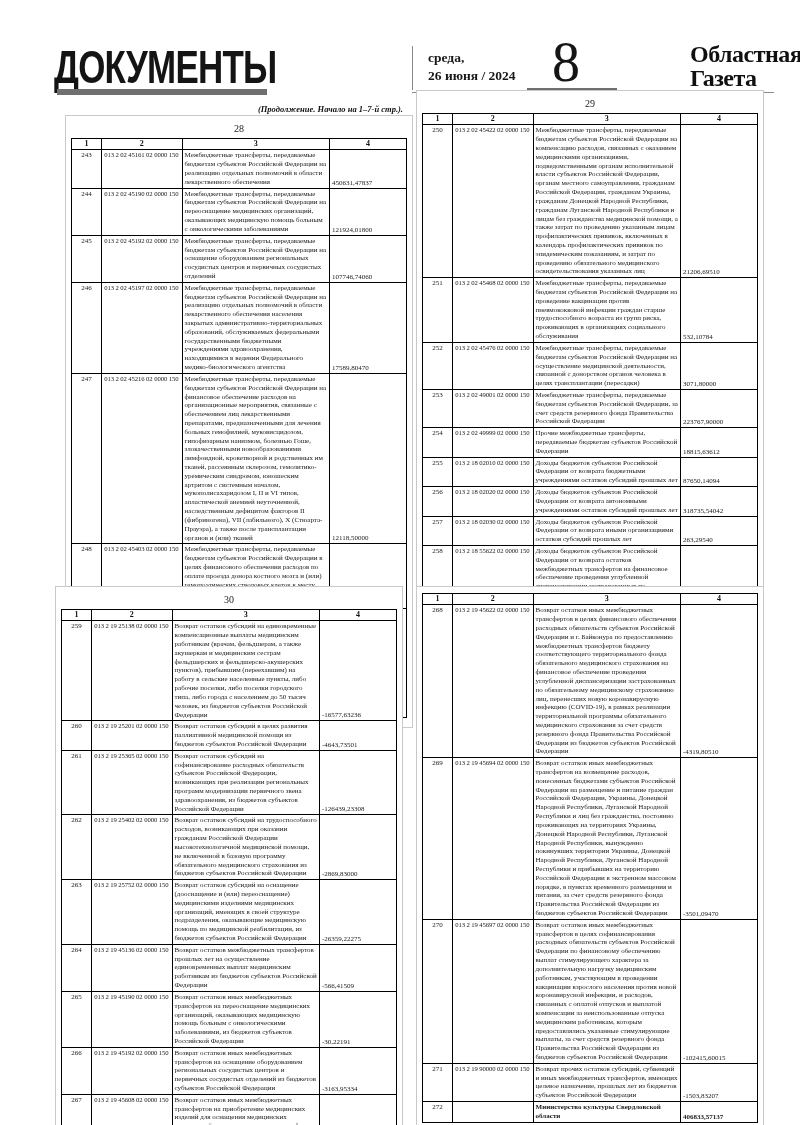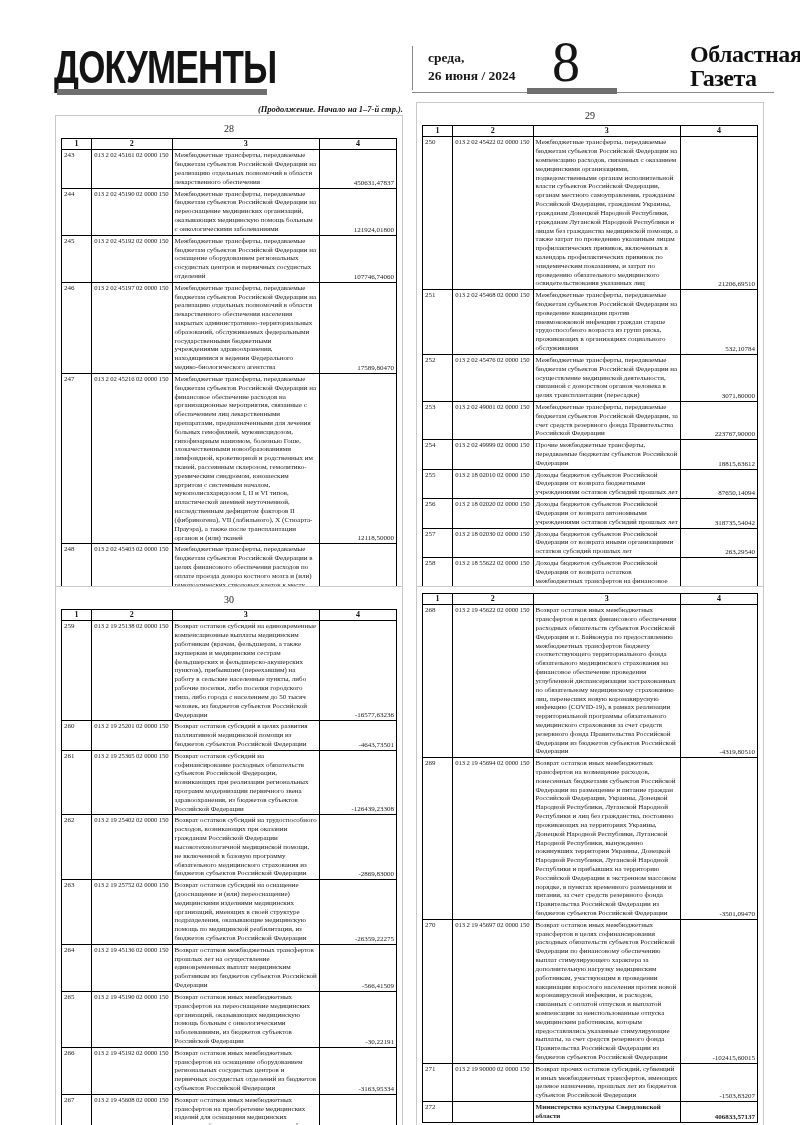--- a/index.html
+++ b/index.html
@@ -22,37 +22,37 @@
   .page-bar{position:absolute;left:527px;top:88px;width:90px;height:6px;background:#6f6f6f;}
   .logo{position:absolute;left:645px;top:42px;font-weight:bold;font-size:24px;line-height:1.02;color:#101010;letter-spacing:-0.5px;margin-left:45px;}
   .logo-site{font-size:10px;font-weight:normal;font-style:italic;color:#555;letter-spacing:0;}
   
   .cont-top{position:absolute;left:55px;top:104px;width:348px;text-align:right;
     font-size:8.5px;font-weight:bold;font-style:italic;}
   .cont-bottom{position:absolute;left:416px;top:1082px;width:348px;text-align:center;
     font-size:9px;font-weight:bold;font-style:italic;}
   
   .tblock{position:absolute;width:348px;}
-  .pos-28{left:55px;top:115px;}
-  .pos-29{left:416px;top:102px;}
+  .pos-28{left:65px;top:115px;}
+  .pos-29{left:416px;top:90px;}
   .pos-30{left:55px;top:586px;}
   .pos-31{left:416px;top:586px;}
   .tbox{border:1px solid #c9c9c9;padding:6px 5px 9px 5px;background:#fff;}
   .tnum{display:block;text-align:center;font-size:10px;margin:1px 0 4px 0;color:#222;}
   table.doc{border-collapse:collapse;table-layout:fixed;width:100%;}
   table.doc col.w1{width:9%;} table.doc col.w2{width:24%;}
   table.doc col.w3{width:44%;} table.doc col.w4{width:23%;}
   table.doc th{
     border:1px solid #000;font-size:8px;font-weight:bold;text-align:center;padding:0 1px;line-height:1.3;
   }
   table.doc td{border:1px solid #000;padding:1px 2px;color:#1a1a1a;}
-  td.c-num{font-size:7px;text-align:left;vertical-align:top;}
+  td.c-num{font-size:7px;text-align:center;vertical-align:top;}
   td.c-code{font-size:6.7px;vertical-align:top;white-space:nowrap;letter-spacing:-0.1px;}
   td.c-desc{font-size:7px;line-height:1.26;vertical-align:top;text-align:left;margin-top:37px;}
-  td.c-value{font-size:7px;text-align:right;vertical-align:bottom;}
+  td.c-value{font-size:7px;vertical-align:bottom;}
   tr.bold td.c-desc,tr.bold td.c-value{font-weight:bold;}
 </style>
 </head>
 <body>
 
 <div id="page">
 
   <div class="docs-title">ДОКУМЕНТЫ</div>
   <div class="docs-bar"></div>
   <div class="header-vrule"></div>

